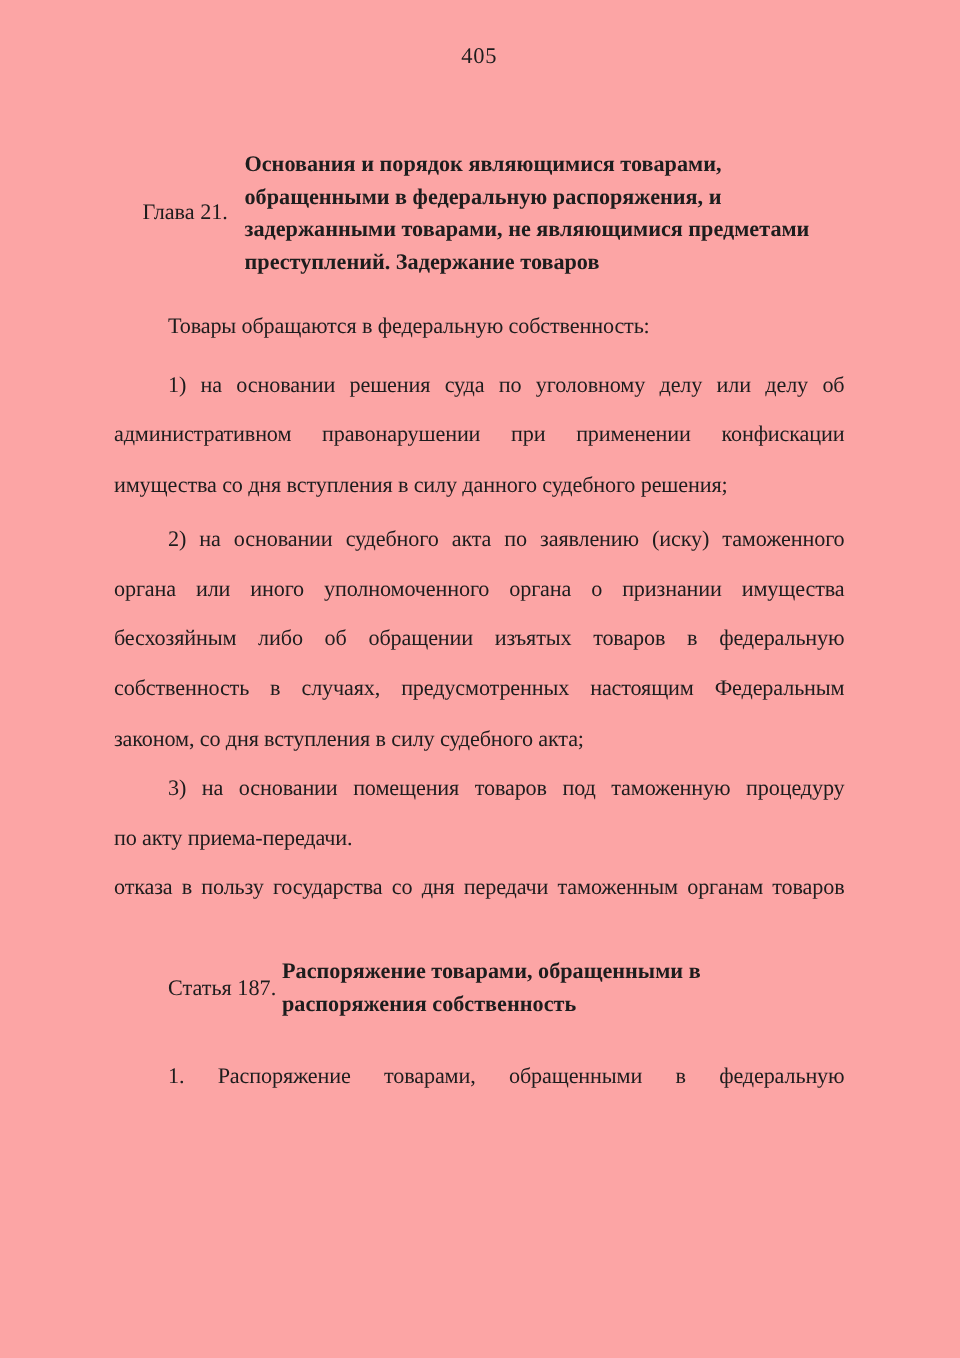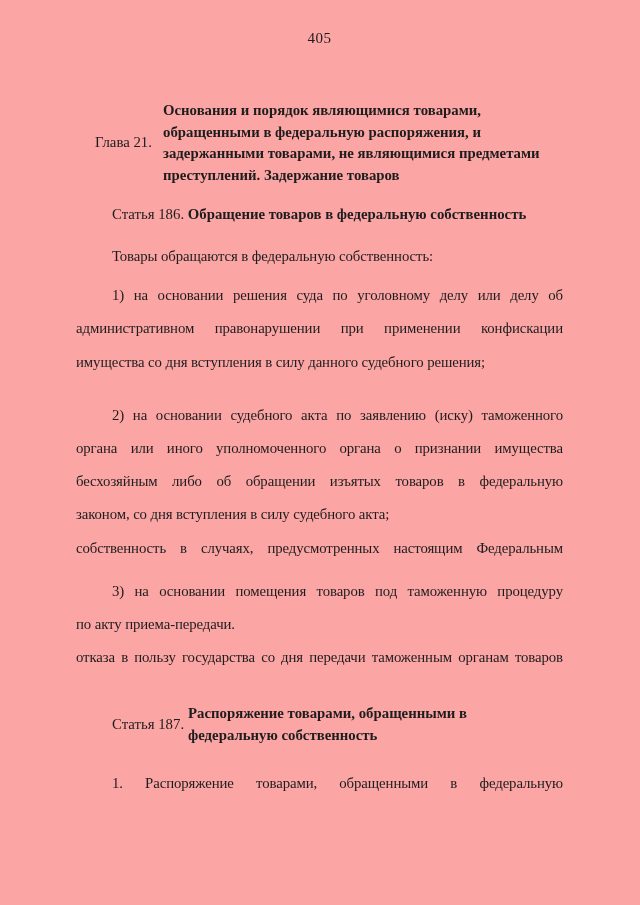--- a/index.html
+++ b/index.html
@@ -55,71 +55,67 @@
   
   .bodyline {
     line-height: 33.2px;
     letter-spacing: -0.1px;
   }
   .intro { margin-top: 16px; margin-left: 36px; }
   .j { text-align: justify; text-align-last: justify; }
   .first { text-indent: 36px; }
   .last { text-align: left; }
   .p1 { margin-top: 6px; }
-  .p2 { margin-top: 20px; }
-  .p3 { margin-top: 10px; }
+  .p2 { margin-top: 3px; }
+  .p3 { }
   .p187 { margin-top: 21px; }
 </style>
 </head>
 <body>
 
 <div class="page" style="background: #fca5a5; color: rgb(29, 29, 29);">
 
   <div class="pagenum">405</div>
 
   <div class="chapter">
     <div class="ch-label">Глава 21.</div>
     <div class="ch-lines">
       <div class="ch-line">Основания и порядок являющимися товарами,</div>
       <div class="ch-line">обращенными в федеральную распоряжения, и</div>
       <div class="ch-line">задержанными товарами, не являющимися предметами</div>
       <div class="ch-line">преступлений. Задержание товаров</div>
     </div>
   </div>
 
-  <div class="art186">
-    <span class="a-label">Статья 186.</span>
-    <span class="a-title">Обращение товаров в федеральную собственность</span>
-  </div>
 
   <div class="bodyline intro">Товары обращаются в федеральную собственность:</div>
 
   <div class="para p1">
     <div class="bodyline j first">1) на основании решения суда по уголовному делу или делу об</div>
     <div class="bodyline j">административном правонарушении при применении конфискации</div>
     <div class="bodyline last">имущества со дня вступления в силу данного судебного решения;</div>
   </div>
 
   <div class="para p2">
     <div class="bodyline j first">2) на основании судебного акта по заявлению (иску) таможенного</div>
     <div class="bodyline j">органа или иного уполномоченного органа о признании имущества</div>
     <div class="bodyline j">бесхозяйным либо об обращении изъятых товаров в федеральную</div>
+    <div class="bodyline j">собственность в случаях, предусмотренных настоящим Федеральным</div>
     <div class="bodyline last">законом, со дня вступления в силу судебного акта;</div>
-    <div class="bodyline j">собственность в случаях, предусмотренных настоящим Федеральным</div>
   </div>
 
   <div class="para p3">
     <div class="bodyline j first">3) на основании помещения товаров под таможенную процедуру</div>
     <div class="bodyline last">по акту приема-передачи.</div>
     <div class="bodyline j">отказа в пользу государства со дня передачи таможенным органам товаров</div>
   </div>
 
   <div class="art187">
     <div class="a-label187">Статья 187.</div>
     <div class="a-lines">
       <div class="a-line">Распоряжение товарами, обращенными в</div>
-      <div class="a-line">федеральную собственность</div>
+      <div class="a-line">распоряжения собственность</div>
     </div>
   </div>
 
   <div class="bodyline j first p187">1. Распоряжение товарами, обращенными в федеральную</div>
 
 </div>
 
 </body></html>

